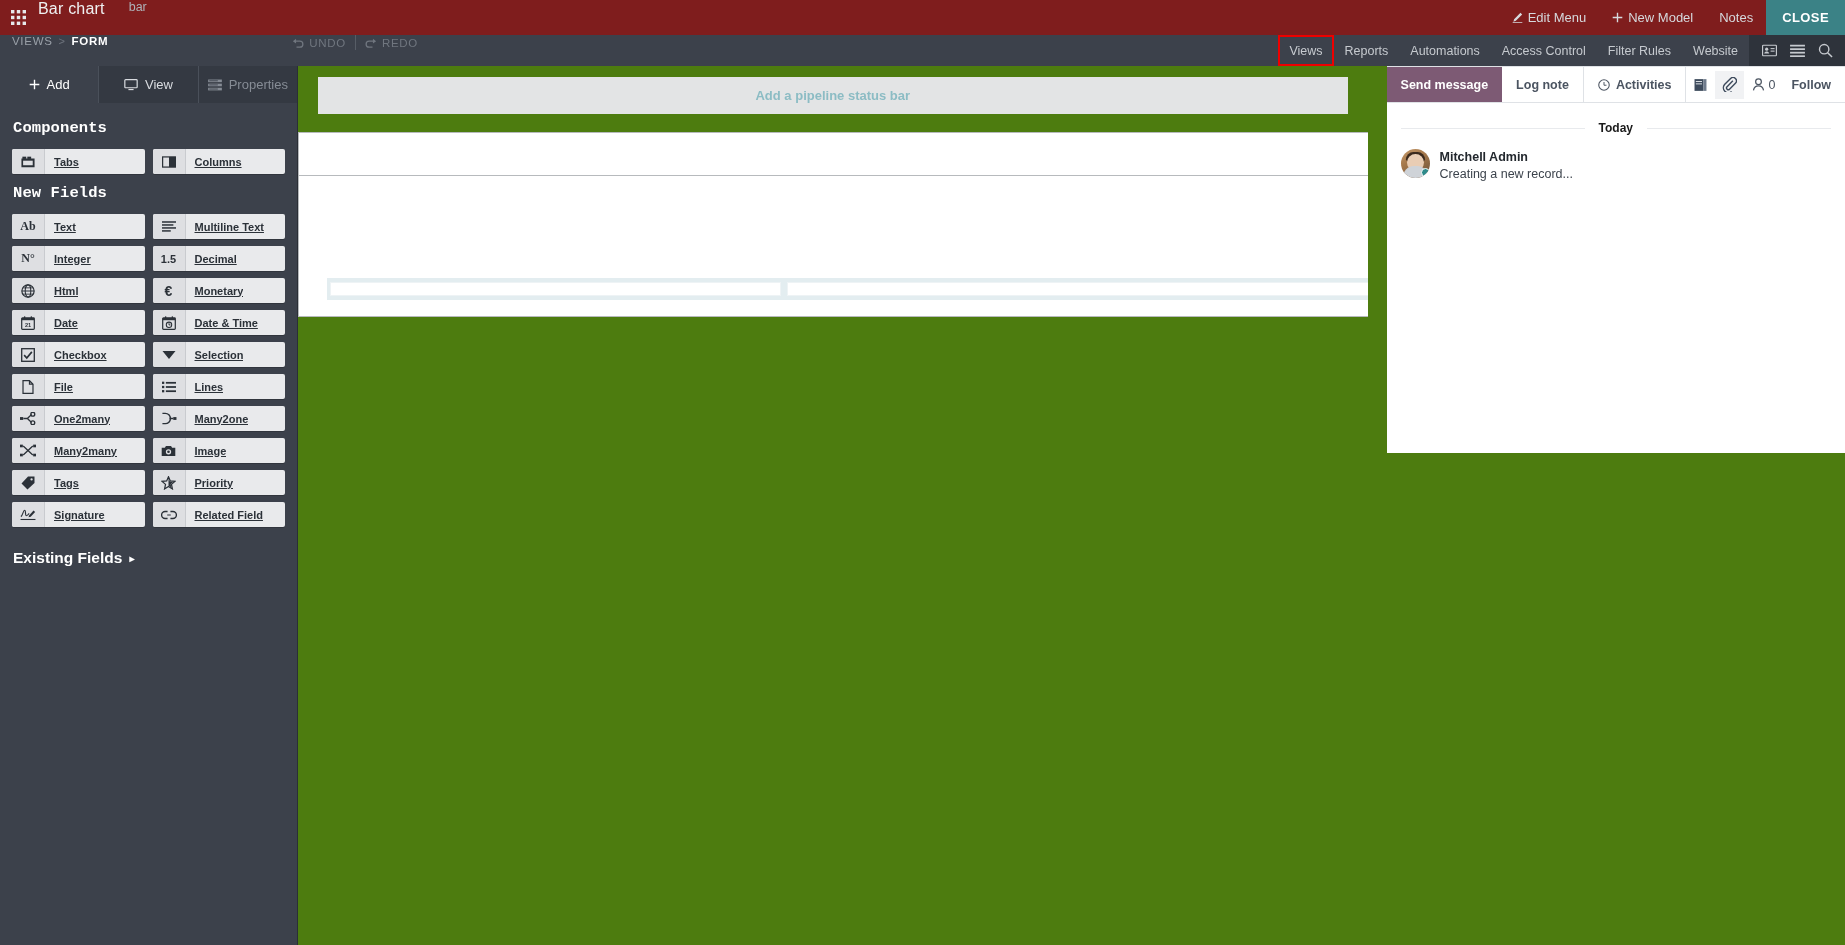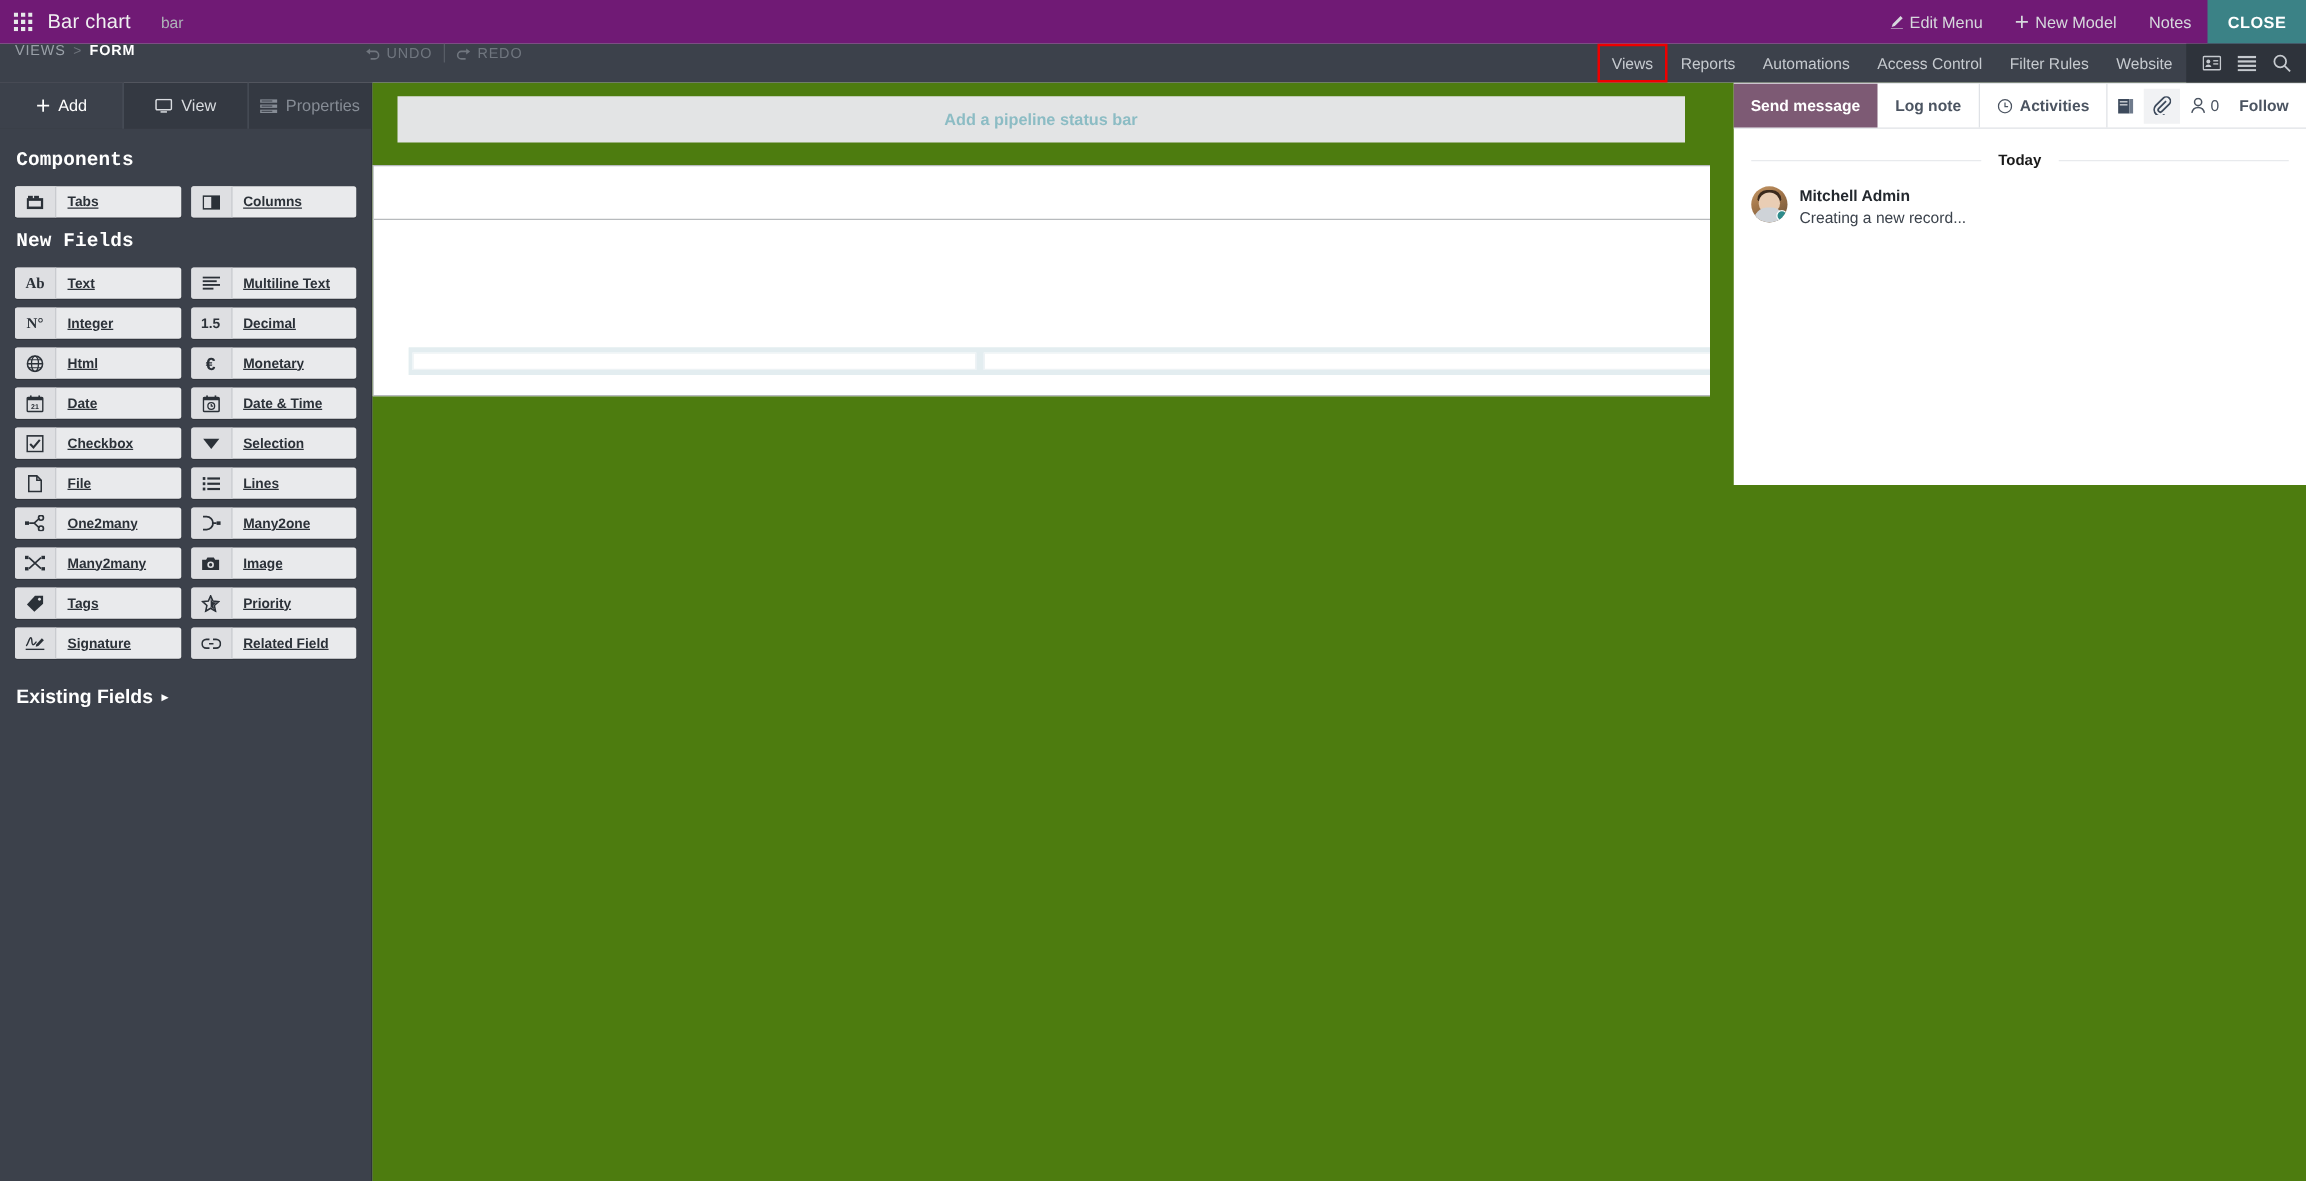--- a/index.html
+++ b/index.html
@@ -6,23 +6,23 @@
   html, body {
     width: 1845px; height: 945px;
     font-family: "Liberation Sans", sans-serif;
     overflow: hidden;
     background: #ffffff;
   }
 
   
   .topbar {
     height: 35px;
-    background: #701a75;
-    display: flex;
-    align-items: center;
+    background: #7f1d1d;
+    display: flex;
+    align-items: flex-start;
     color: #d6d9dd;
     font-size: 14px;
     position: relative;
   }
   .apps-grid {
     width: 36px; height: 35px;
     display: flex; align-items: center; justify-content: center;
     cursor: pointer;
   }
   .apps-grid svg { display: block; }
@@ -307,21 +307,21 @@
     color: #8cbcc4;
     font-size: 13px;
     font-weight: bold;
     cursor: pointer;
   }
 
   
   .chatter {
     border-top: 1px solid #dfe2e6;
     background: #ffffff;
-    height: 322px;
+    height: 387px;
     display: flex;
     flex-direction: column;
     margin-left: 19px;
   }
   .chatter-topbar {
     display: flex;
     align-items: stretch;
     height: 36px;
     border-bottom: 1px solid #dfe2e6;
     padding-left: 0;

